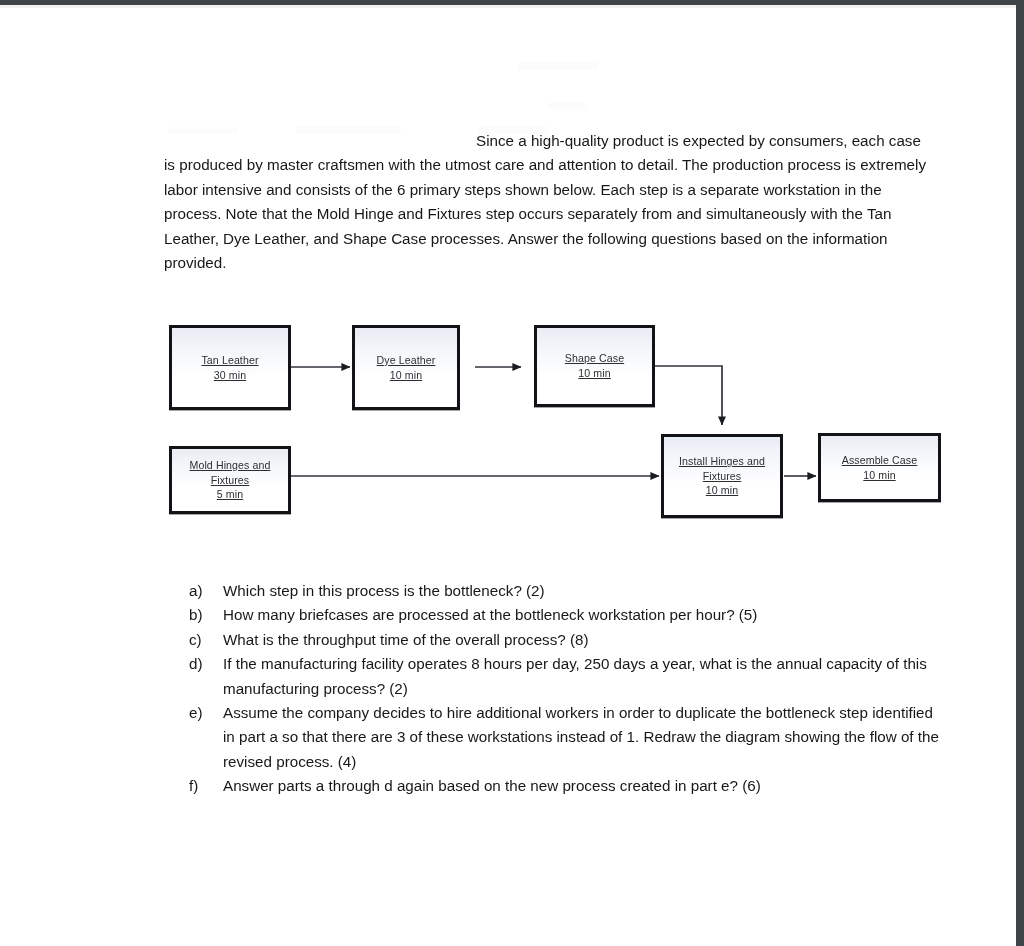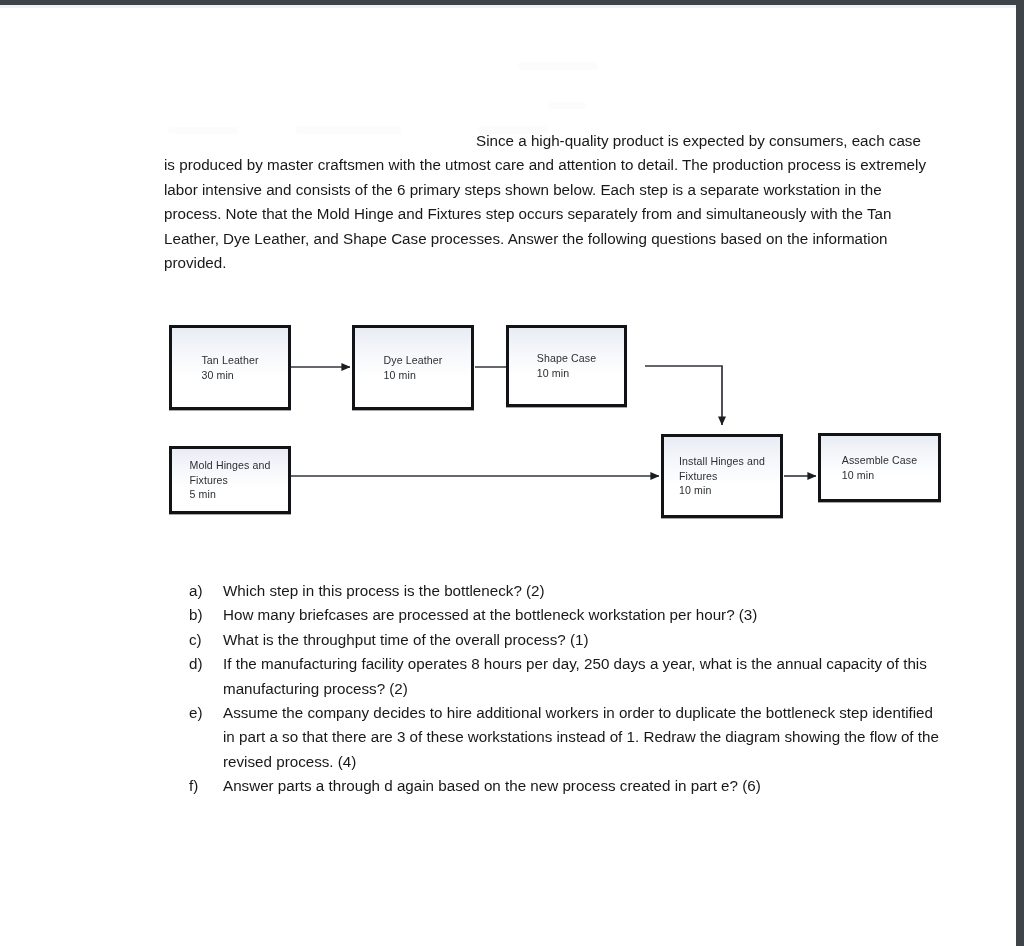--- a/index.html
+++ b/index.html
@@ -92,26 +92,27 @@
     box-sizing: border-box;
     border: 3px solid #111316;
     background: linear-gradient(to bottom, #e8ecf3 0%, #f4f6fa 28%, #ffffff 62%, #ffffff 100%);
     box-shadow: 0 1px 0 rgba(0,0,0,0.35);
     display: flex;
     align-items: center;
     justify-content: center;
     pointer-events: auto;
   }
   .node-label {
-    text-align: left;
+    text-align: center;
     font-size: 10.6px;
     line-height: 14.6px;
     color: #2b2f33;
     letter-spacing: 0.1px;
     padding: 0 4px;
+    text-decoration: underline;
   }
   .node-label .t { display: block; }
 
   
   .questions {
     position: absolute;
     left: 141px;
     top: 579px;
     width: 760px;
     font-size: 15.2px;
@@ -165,28 +166,28 @@
       <line x1="736" y1="476" x2="768" y2="476" stroke="#30343a" stroke-width="1.6" marker-end="url(#arrowhead)"></line>
     </svg>
 
     <div class="node" style="left:121px;top:325px;width:122px;height:85px;">
       <div class="node-label">
         <span class="t">Tan Leather</span>
         <span class="t">30 min</span>
       </div>
     </div>
 
-    <div class="node" style="left:304px;top:325px;width:122px;height:85px;">
+    <div class="node" style="left:304px;top:325px;width:108px;height:85px;">
       <div class="node-label">
         <span class="t">Dye Leather</span>
         <span class="t">10 min</span>
       </div>
     </div>
 
-    <div class="node" style="left:458px;top:325px;width:121px;height:82px;">
+    <div class="node" style="left:486px;top:325px;width:121px;height:82px;">
       <div class="node-label">
         <span class="t">Shape Case</span>
         <span class="t">10 min</span>
       </div>
     </div>
 
     <div class="node" style="left:121px;top:446px;width:122px;height:68px;">
       <div class="node-label">
         <span class="t">Mold Hinges and</span>
         <span class="t">Fixtures</span>
@@ -211,25 +212,25 @@
 
   </div>
 
   <div class="questions">
     <div class="q-item">
       <div class="q-marker">a)</div>
       <div class="q-text">Which step in this process is the bottleneck? (2)</div>
     </div>
     <div class="q-item">
       <div class="q-marker">b)</div>
-      <div class="q-text">How many briefcases are processed at the bottleneck workstation per hour? (3)</div>
+      <div class="q-text">How many briefcases are processed at the bottleneck workstation per hour? (5)</div>
     </div>
     <div class="q-item">
       <div class="q-marker">c)</div>
-      <div class="q-text">What is the throughput time of the overall process? (1)</div>
+      <div class="q-text">What is the throughput time of the overall process? (8)</div>
     </div>
     <div class="q-item">
       <div class="q-marker">d)</div>
       <div class="q-text">If the manufacturing facility operates 8 hours per day, 250 days a year, what is the annual capacity of this manufacturing process? (2)</div>
     </div>
     <div class="q-item">
       <div class="q-marker">e)</div>
       <div class="q-text">Assume the company decides to hire additional workers in order to duplicate the bottleneck step identified in part a so that there are 3 of these workstations instead of 1. Redraw the diagram showing the flow of the revised process.  (4)</div>
     </div>
     <div class="q-item">

